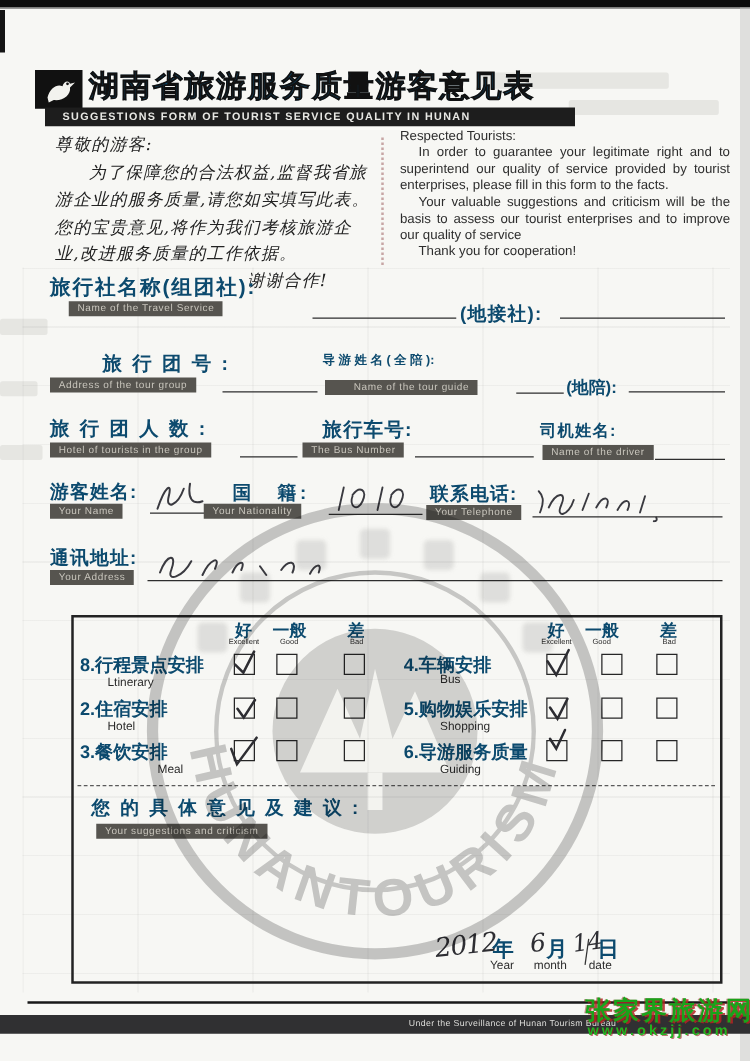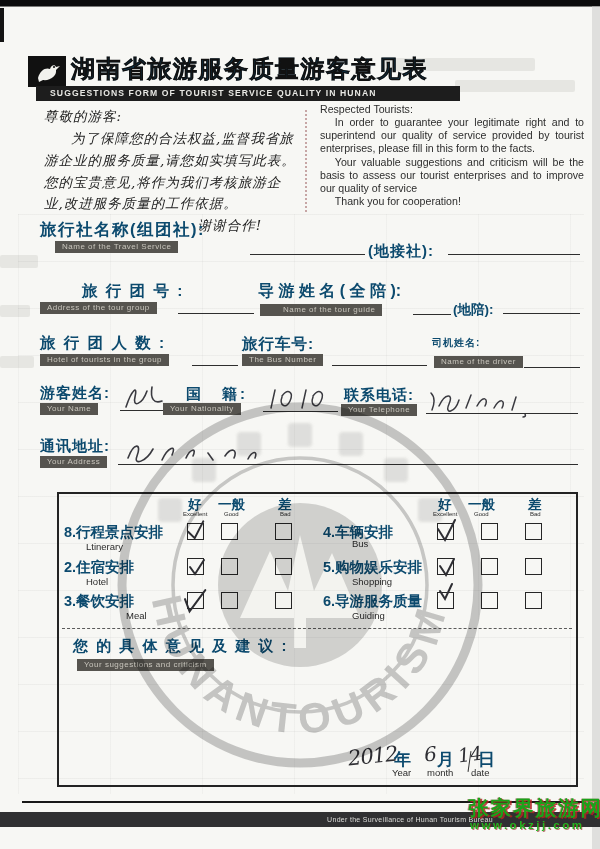--- a/index.html
+++ b/index.html
@@ -69,33 +69,33 @@
 
   <div class="lbl" style="left:40px;top:219px;font-size:16.5px;letter-spacing:1.5px;">旅行社名称(组团社):</div>
   <div class="sub" style="left:55px;top:241px;">Name of the Travel Service</div>
   <div class="fill" style="left:250px;top:254px;width:115px;"></div>
   <div class="lbl" style="left:368px;top:242px;font-size:15px;letter-spacing:1px;">(地接社):</div>
   <div class="fill" style="left:448px;top:254px;width:132px;"></div>
 
   <div class="lbl" style="left:40px;top:281px;font-size:15.5px;letter-spacing:2px;margin-left:42px;">旅 行 团 号 :</div>
   <div class="sub" style="left:40px;top:302px;">Address of the tour group</div>
   <div class="fill" style="left:178px;top:313px;width:76px;"></div>
-  <div class="lbl" style="left:258px;top:281px;font-size:16px;">导 游 姓 名 ( 全 陪 ):</div>
+  <div class="lbl" style="left:258px;top:281px;font-size:10px;">导 游 姓 名 ( 全 陪 ):</div>
   <div class="sub" style="left:260px;top:304px;padding-left:23px;">Name of the tour guide</div>
   <div class="fill" style="left:413px;top:314px;width:38px;"></div>
   <div class="lbl" style="left:453px;top:301px;font-size:13.5px;">(地陪):</div>
   <div class="fill" style="left:503px;top:313px;width:77px;"></div>
 
   <div class="lbl" style="left:40px;top:333px;font-size:15.5px;letter-spacing:2px;">旅 行 团 人 数 :</div>
   <div class="sub" style="left:40px;top:354px;">Hotel of tourists in the group</div>
   <div class="fill" style="left:192px;top:365px;width:46px;"></div>
-  <div class="lbl" style="left:242px;top:334px;font-size:15.5px;letter-spacing:1px;">旅行车号:</div>
+  <div class="lbl" style="left:258px;top:334px;font-size:15.5px;letter-spacing:1px;">旅行车号:</div>
   <div class="sub" style="left:242px;top:354px;">The Bus Number</div>
   <div class="fill" style="left:332px;top:365px;width:95px;"></div>
-  <div class="lbl" style="left:432px;top:336px;font-size:10px;letter-spacing:1px;">司机姓名:</div>
+  <div class="lbl" style="left:432px;top:336px;font-size:13px;letter-spacing:1px;">司机姓名:</div>
   <div class="sub" style="left:434px;top:356px;">Name of the driver</div>
   <div class="fill" style="left:524px;top:367px;width:56px;"></div>
 
   <div class="lbl" style="left:40px;top:384px;font-size:15px;letter-spacing:1px;">游客姓名:</div>
   <div class="sub" style="left:40px;top:403px;">Your Name</div>
   <svg class="check" style="left:120px;top:381px;" width="44" height="30" viewBox="0 0 44 30">
     <path d="M6 26 C12 8 18 4 15 16 C12 27 22 24 27 10 M32 6 C30 18 34 23 42 20" stroke="#3a3a40" stroke-width="1.6" fill="none" stroke-linecap="round"></path>
   </svg>
   <div class="fill" style="left:120px;top:410px;width:45px;"></div>
 

